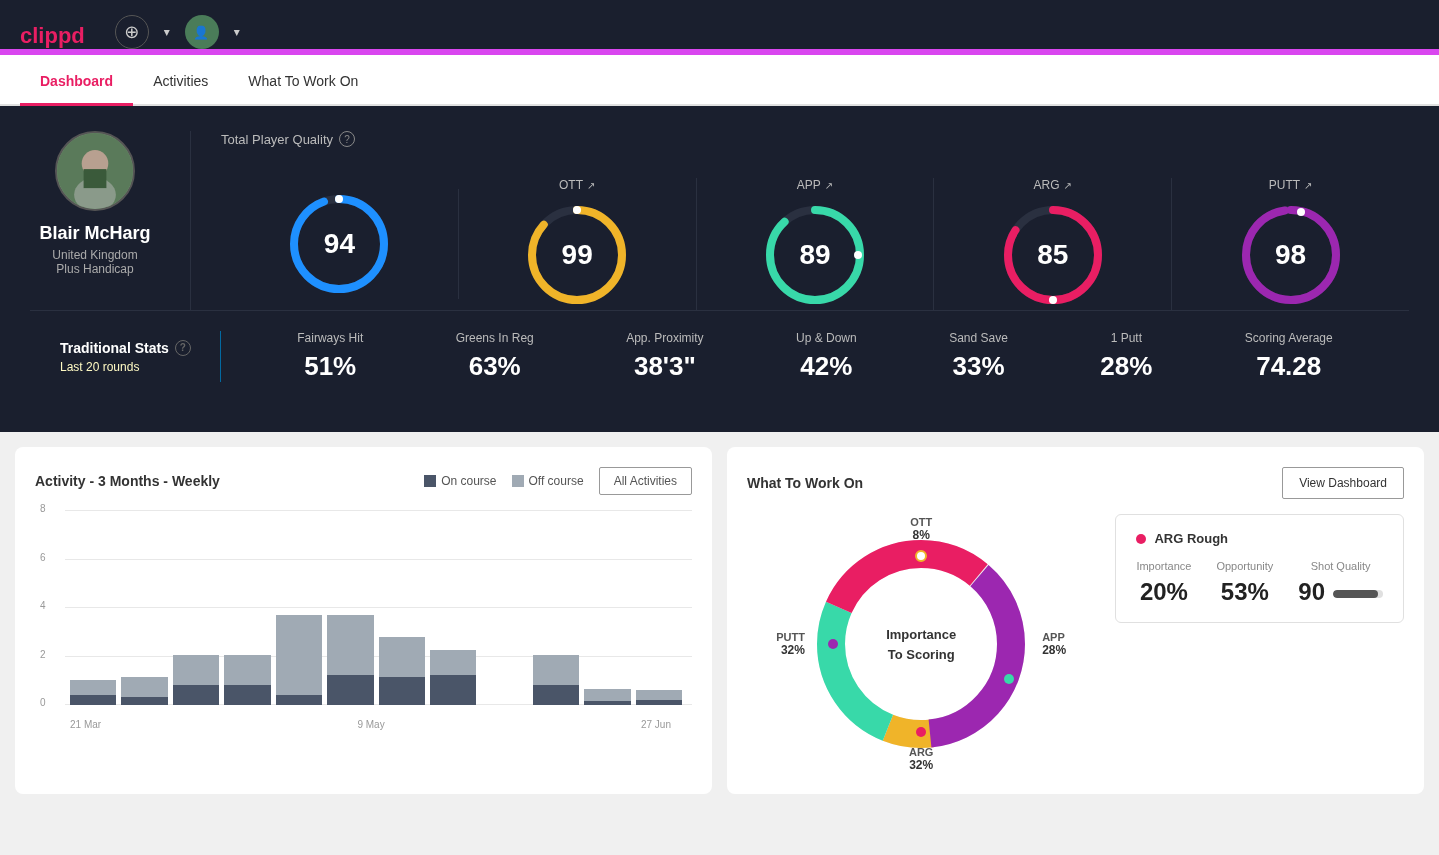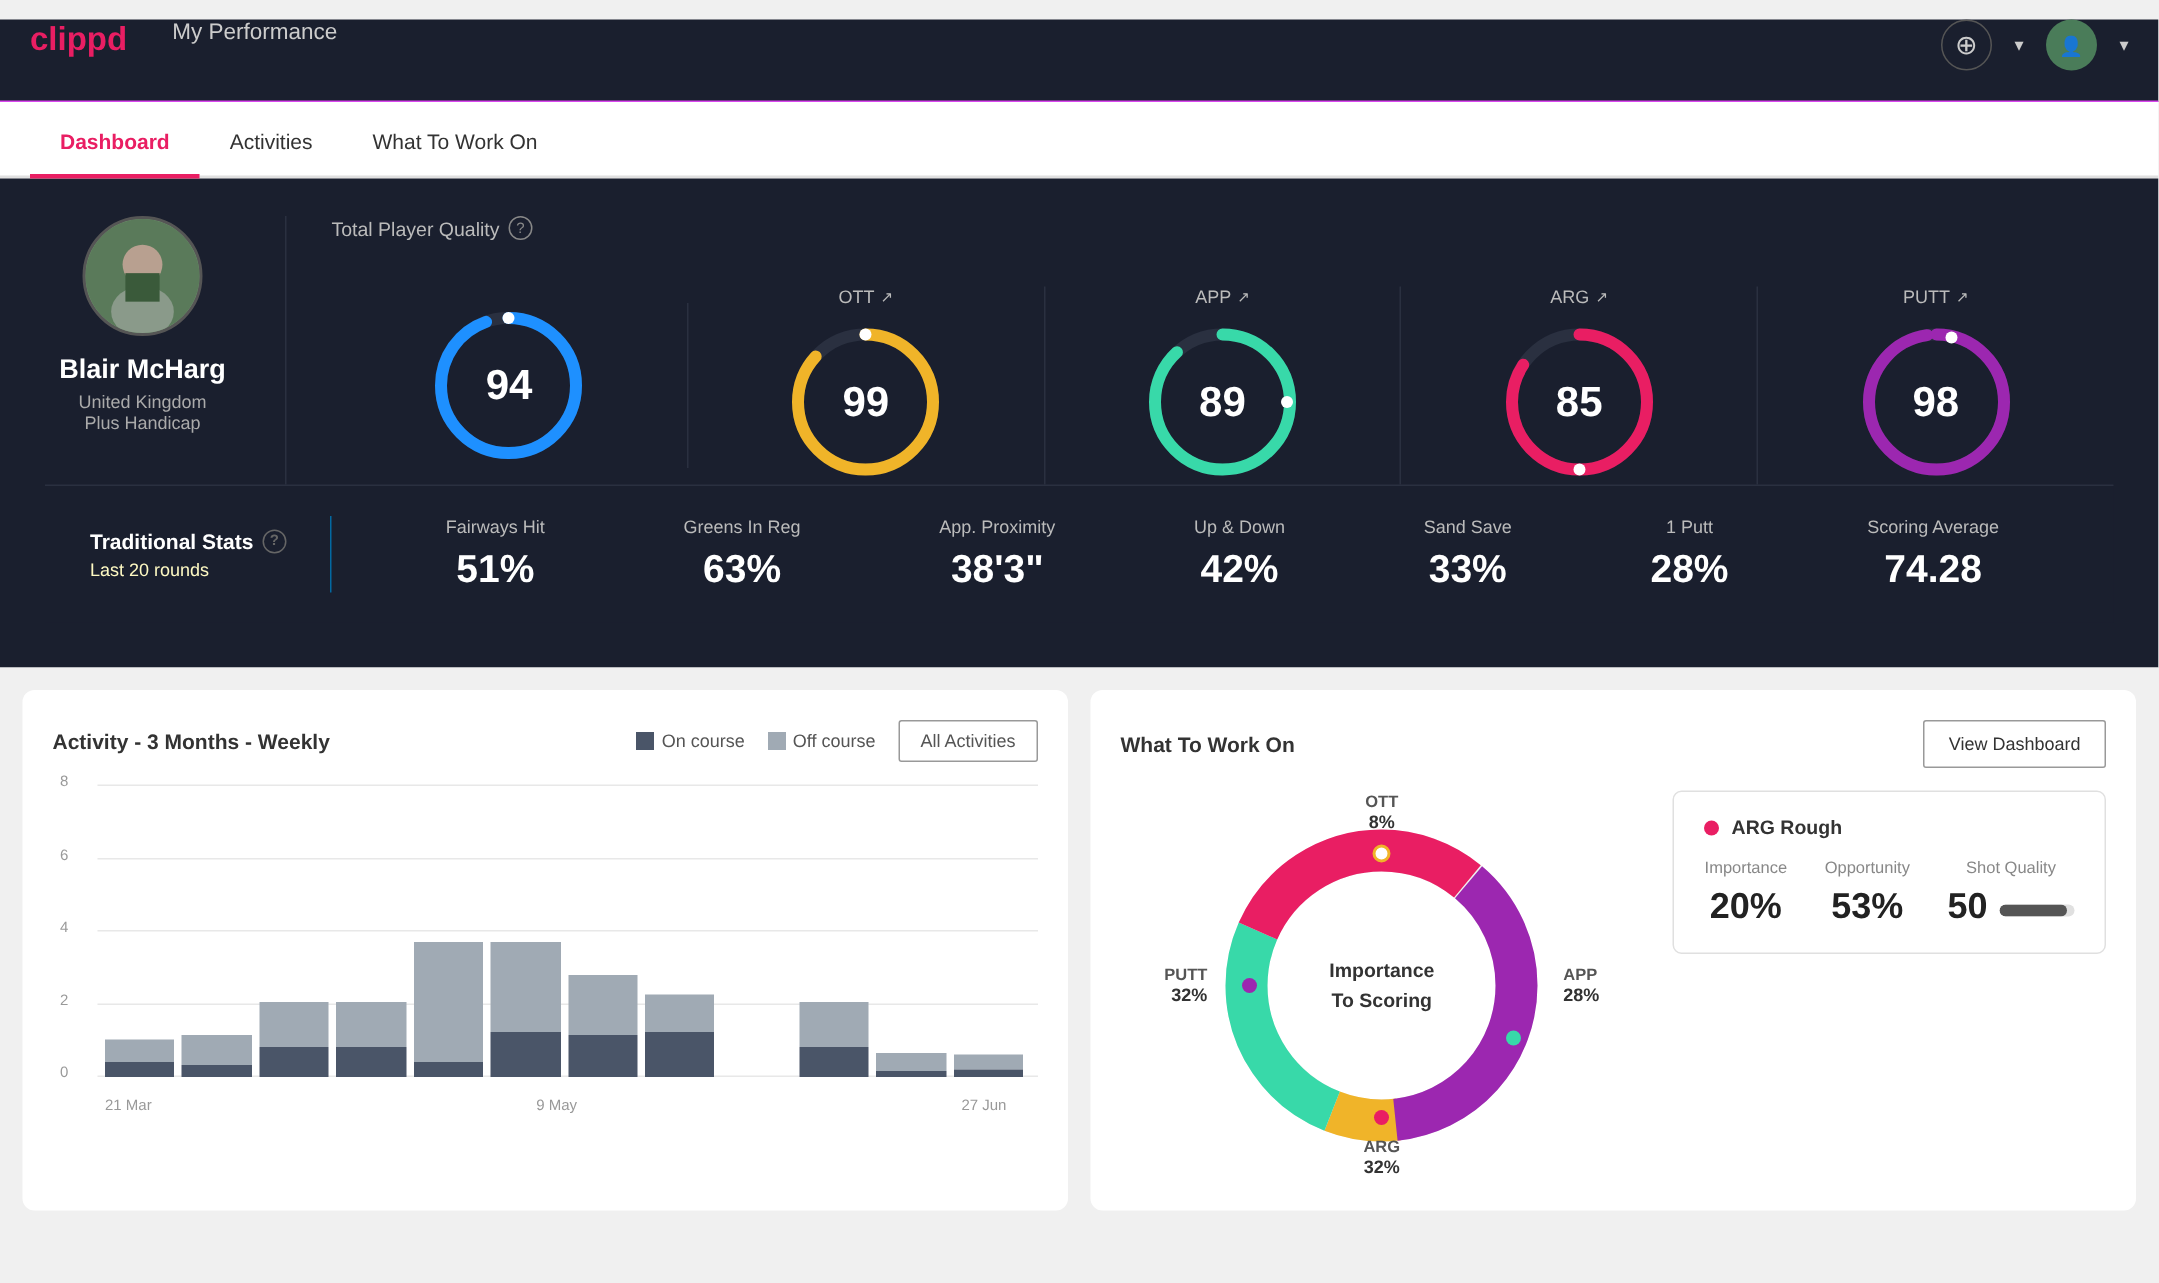--- a/index.html
+++ b/index.html
@@ -2,25 +2,24 @@
 <html><head>
   <meta charset="utf-8">
   <style>
     * { box-sizing: border-box; margin: 0; padding: 0; }
     body { font-family: -apple-system, BlinkMacSystemFont, 'Segoe UI', sans-serif; background: #f0f0f0; color: #fff; }
 
     
     .header {
       background: #1a1f2e;
       display: flex;
-      align-items: flex-start;
+      align-items: flex-end;
       padding: 0 20px;
       height: 55px;
-      border-bottom: 1px solid #d946ef;
-      margin-top: 13px;
+      border-bottom: 6px solid #d946ef;
     }
     .logo { color: #e91e63; font-size: 22px; font-weight: bold; margin-right: 30px; }
     .header-title { color: #ccc; font-size: 15px; flex: 1; }
     .header-actions { display: flex; align-items: center; gap: 15px; }
     .header-btn {
       background: transparent;
       border: 1.5px solid #555;
       border-radius: 50%;
       width: 34px; height: 34px;
       display: flex; align-items: center; justify-content: center;
@@ -345,21 +344,20 @@
       cursor: pointer;
       color: #333;
       border-radius: 2px;
     }
   </style>
 </head>
 <body>
 
 <div class="header">
   <div class="logo">clippd</div>
-  <div class="header-title">My Performance</div>
   <div class="header-actions">
     <button class="header-btn">
       <span>⊕</span>
     </button>
     <span style="color:#ccc;font-size:12px">▾</span>
     <div class="header-avatar">
       <span>👤</span>
     </div>
     <span style="color:#ccc;font-size:12px">▾</span>
   </div>
@@ -699,21 +697,21 @@
             <div class="detail-metric-label">Importance</div>
             <div class="detail-metric-value">20%</div>
           </div>
           <div class="detail-metric">
             <div class="detail-metric-label">Opportunity</div>
             <div class="detail-metric-value">53%</div>
           </div>
           <div class="detail-metric">
             <div class="detail-metric-label">Shot Quality</div>
             <div style="display:flex;align-items:center;gap:8px;">
-              <div class="detail-metric-value">50</div>
+              <div class="detail-metric-value">90</div>
               <div class="detail-metric-bar">
                 <div class="detail-metric-bar-fill" style="width:90%;"></div>
               </div>
             </div>
           </div>
         </div>
       </div>
     </div>
   </div>
 </div>

